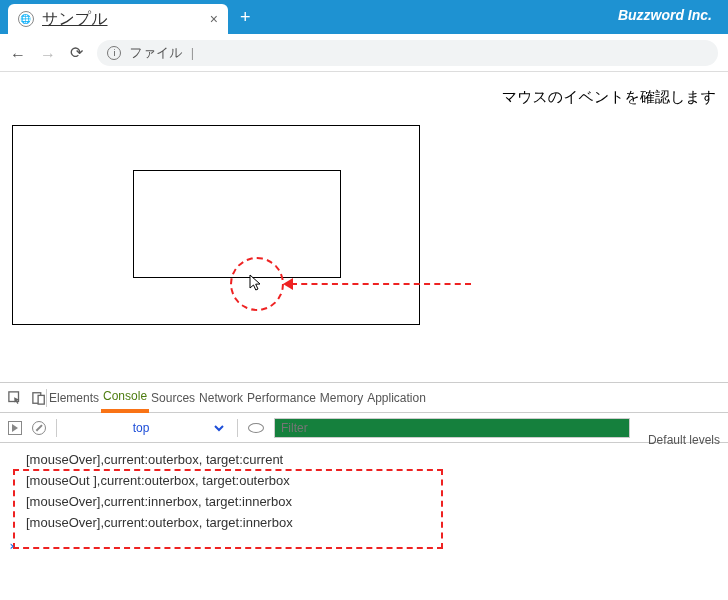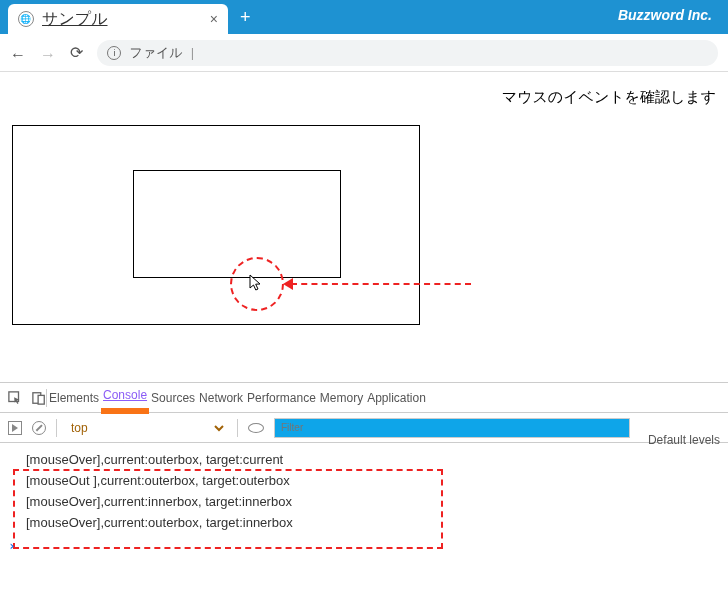--- a/index.html
+++ b/index.html
@@ -29,33 +29,33 @@
     
     .anno-circle { position: absolute; width: 54px; height: 54px; border: 2px dashed #e22; border-radius: 50%; left: 230px; top: 185px; pointer-events: none; }
     .cursor-g { position: absolute; left: 249px; top: 202px; width: 14px; height: 18px; pointer-events: none; }
     .arrow-line { position: absolute; border-top: 2px dashed #e22; left: 291px; top: 211px; width: 180px; }
     .arrow-head { position: absolute; left: 283px; top: 206px; width: 0; height: 0; border-top: 6px solid transparent; border-bottom: 6px solid transparent; border-right: 10px solid #e22; }
 
     
     .devtools { border-top: 1px solid #ccc; font-size: 12px; }
     .dt-tabs { display: flex; align-items: center; height: 30px; border-bottom: 1px solid #ccc; padding: 0 8px; color: #555; }
     .dt-tab { cursor: pointer; padding: 6px 2px; }
-    .dt-tab.active { color: #8b5cf6; border-bottom: 6px solid #f97316; margin-bottom: -1px; text-decoration: underline; }
+    .dt-tab.active { color: #4d7c0f; border-bottom: 4px solid #f97316; margin-bottom: -1px; }
     .dt-icons { display: flex; gap: 10px; margin-right: 6px; }
     .dt-icon { width: 14px; height: 14px; }
 
     .dt-toolbar { display: flex; align-items: center; height: 30px; border-bottom: 1px solid #ccc; padding: 0 8px; gap: 10px; color: #666; }
     .dt-toolbar .play { width: 14px; height: 14px; border: 1.5px solid #888; display:inline-block; position:relative; }
     .dt-toolbar .play::after { content:""; position:absolute; left:3px; top:2px; border-left:6px solid #888; border-top:4px solid transparent; border-bottom:4px solid transparent; }
     .dt-toolbar .clear { width:14px; height:14px; border:1.5px solid #888; border-radius:50%; position:relative; display:inline-block; }
     .dt-toolbar .clear::after { content:""; position:absolute; left:2px; top:5px; width:8px; height:1.5px; background:#888; transform:rotate(-45deg); }
     .dt-toolbar .sep { width:1px; height:18px; background:#ccc; }
-    .ctx-select { border: none; background: transparent; font-size: 12px; color: #a16207; width: 160px; }
+    .ctx-select { border: none; background: transparent; font-size: 12px; color: #1d4ed8; width: 160px; text-align: center; }
     .eye { width:16px; height:10px; border:1.5px solid #888; border-radius:80% 80% 80% 80%; position:relative; display:inline-block; }
-    .filter-in { flex:1; border:1px solid #ccc; height:20px; padding:0 6px; font-size:10px; background:#0ea5e9; }
+    .filter-in { flex:1; border:1px solid #ccc; height:20px; padding:0 6px; font-size:12px; background:#15803d; }
     .lvl { font-size:12px; color:#555; padding-left:8px; white-space:nowrap;margin-top:25px; }
 
     .console-lines { padding: 6px 12px 18px 26px; font-family: Consolas, monospace; font-size: 13px; color:#333; position: relative; }
     .console-lines .line { padding: 3px 0; }
     .highlight-box { position:absolute; border:2px dashed #e22; left:13px; top:26px; width:430px; height:80px; pointer-events:none; }
     .prompt { color:#1a73e8; position:absolute; left:8px; bottom:-2px; font-family: Consolas, monospace; font-weight:bold; }
   </style>
 </head>
 <body>
 

